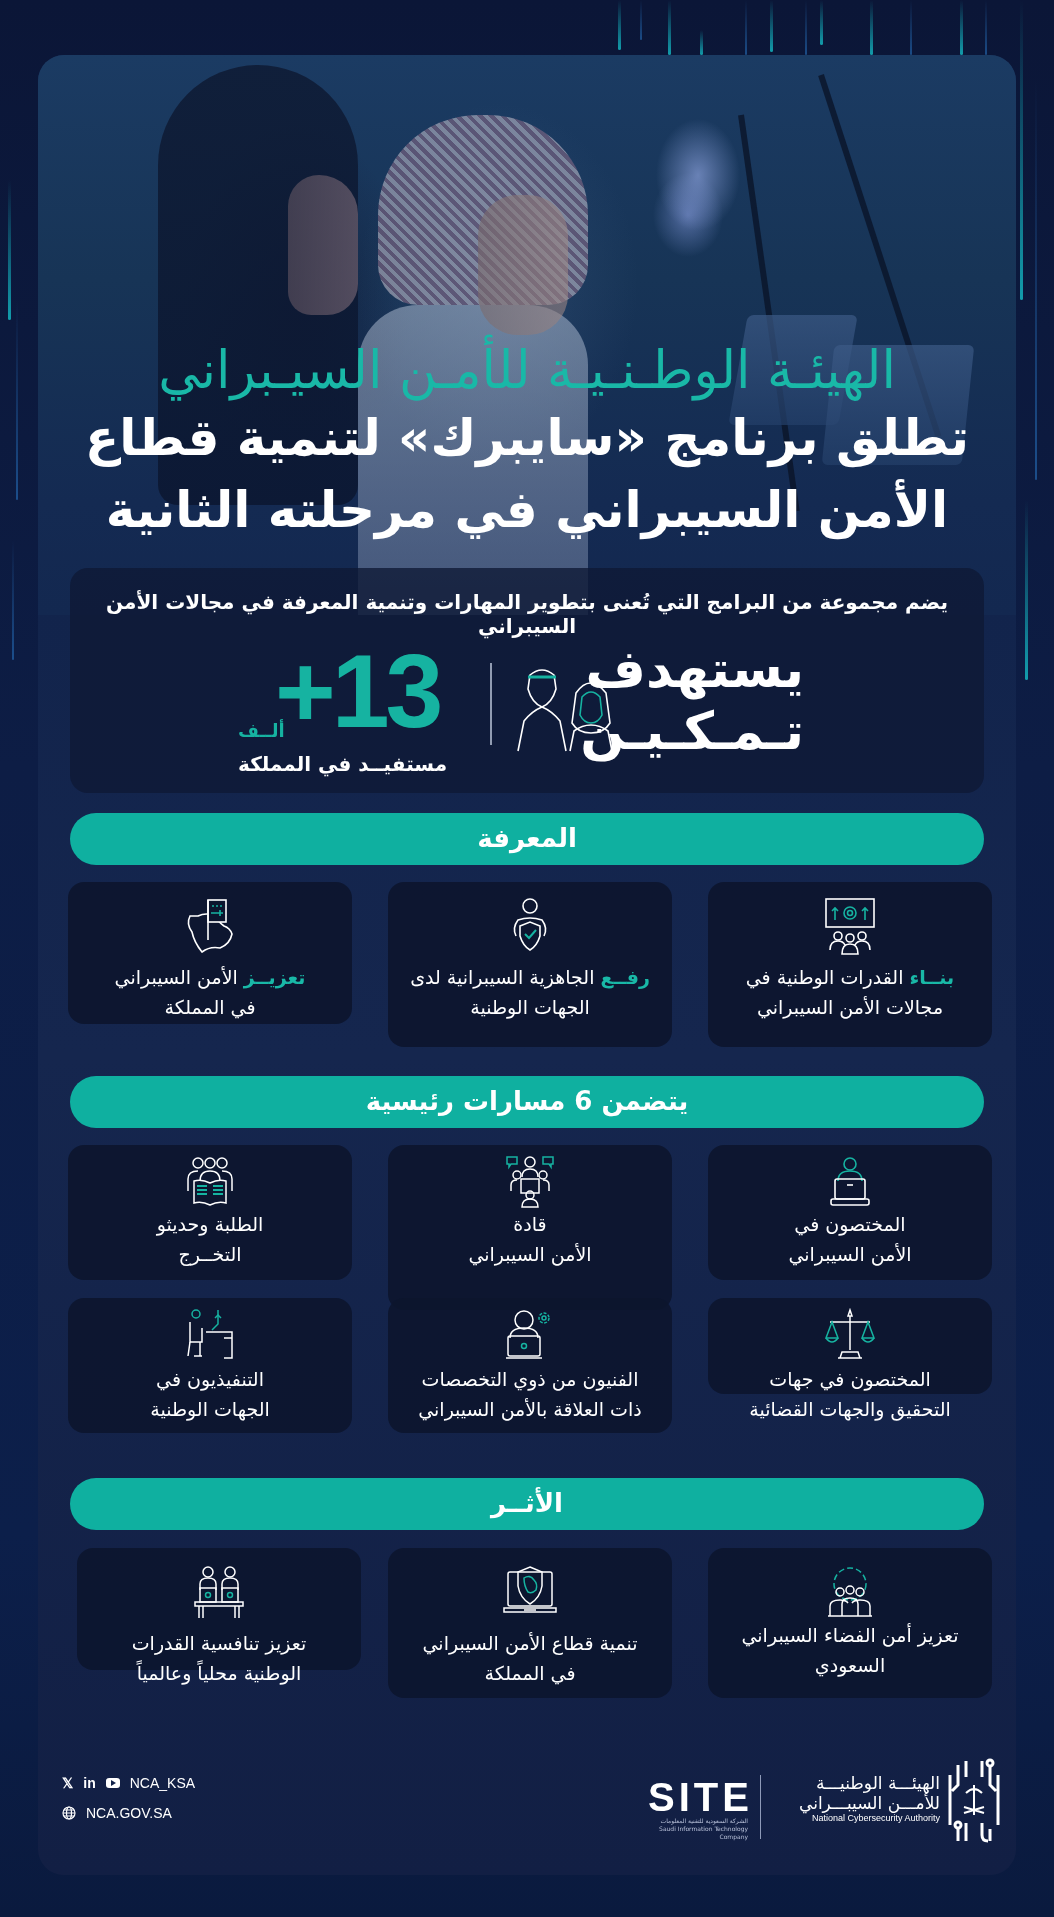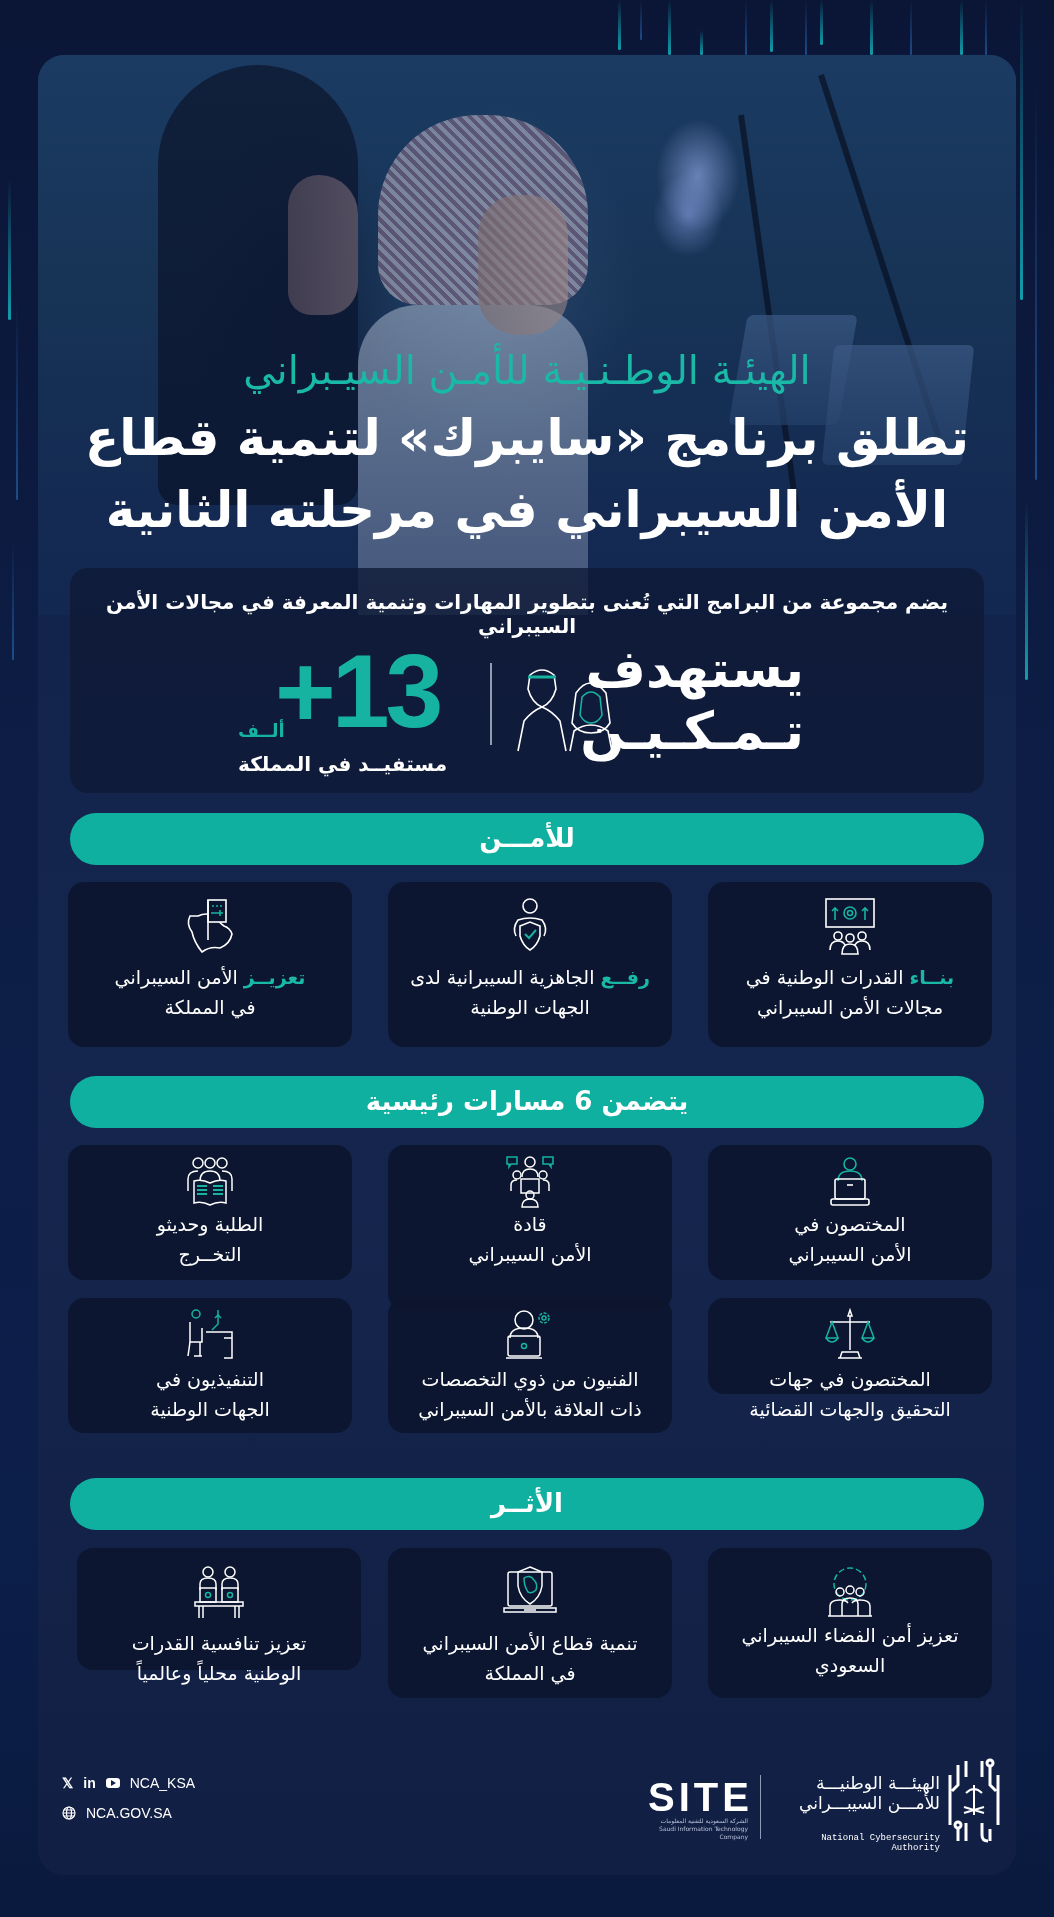--- a/index.html
+++ b/index.html
@@ -33,21 +33,21 @@
   
   .sil-woman { position:absolute; left:120px; top:10px; width:200px; height:440px; border-radius:100px 100px 20px 20px; background: linear-gradient(180deg,#0e1a33,#0b1630); opacity:.85; }
   .sil-woman-face { position:absolute; left:250px; top:120px; width:70px; height:140px; border-radius:40px 50px 40px 30px; background: linear-gradient(90deg,#6a5a66,#8a7480); opacity:.55; }
   .sil-man-head { position:absolute; left:340px; top:60px; width:210px; height:190px; border-radius:100px 100px 40px 40px; background: repeating-linear-gradient(45deg,#c9c3cf 0 4px,#8d6c88 4px 8px); opacity:.55; }
   .sil-man-face { position:absolute; left:440px; top:140px; width:90px; height:140px; border-radius:40px; background: linear-gradient(90deg,#7a6a6c,#9a8584); opacity:.6; }
   .sil-man-body { position:absolute; left:320px; top:250px; width:230px; height:310px; border-radius:60px 60px 0 0; background: linear-gradient(180deg,#c9d4e6,#7d8eae); opacity:.45; }
   .lamp-arm { position:absolute; width:6px; background:#0a1428; opacity:.8; transform-origin: top; }
   .laptop { position:absolute; background: linear-gradient(180deg,#3c5a86,#24406a); border-radius: 6px; opacity:.7; }
 
   .hero-title { position: absolute; left: 0; top: 285px; width: 978px; text-align: center; direction: rtl; }
-  .org-line { font-size: 40px; color: #19b8a7; font-weight: normal; letter-spacing: 2px; line-height: 60px; }
+  .org-line { font-size: 52px; color: #19b8a7; font-weight: normal; letter-spacing: 2px; line-height: 60px; }
   .headline { font-size: 50px; font-weight: bold; color: #fff; line-height: 68px; margin-top: 4px; }
 
   .intro-box {
     position: absolute; left: 32px; top: 513px; width: 914px; height: 225px;
     border-radius: 18px; background: rgba(14,24,52,0.78);
   }
   .intro-text { position: absolute; top: 22px; left: 0; width: 914px; text-align: center; direction: rtl; font-size: 20px; color: #fff; font-weight: bold; }
   .target-word { position: absolute; right: 180px; top: 70px; direction: rtl; text-align: right; }
   .target-word div { font-size: 52px; font-weight: bold; line-height: 62px; color: #fff; letter-spacing: 3px; }
   .people-icon { position: absolute; left: 440px; top: 95px; width: 110px; height: 90px; }
@@ -71,21 +71,21 @@
   .tile .hl { color: #19b8a7; font-weight: bold; }
 
   .footer-social { position: absolute; left: 24px; top: 1720px; font-size: 14px; color: #fff; display: flex; align-items: center; gap: 10px; font-family: "Liberation Sans", sans-serif; }
   .footer-web { position: absolute; left: 24px; top: 1750px; font-size: 14px; color: #fff; display: flex; align-items: center; gap: 10px; font-family: "Liberation Sans", sans-serif; }
   .logo-site { position: absolute; left: 610px; top: 1722px; width: 100px; }
   .logo-site .big { font-family: "Liberation Sans", sans-serif; font-weight: bold; font-size: 40px; letter-spacing: 4px; line-height: 40px; }
   .logo-site .small { font-size: 6px; color: #b8c0d8; text-align: right; line-height: 8px; }
   .logo-sep { position: absolute; left: 722px; top: 1720px; width: 1px; height: 64px; background: #8e9ab8; }
   .logo-nca { position: absolute; left: 732px; top: 1718px; width: 170px; text-align: right; }
   .logo-nca .ar { direction: rtl; font-size: 17px; line-height: 20px; }
-  .logo-nca .en { font-size: 9px; font-family: Liberation Mono, monospace; margin-top: 20px; }
+  .logo-nca .en { font-size: 9px; font-family: Liberation Sans, sans-serif; margin-top: 0; }
   .logo-emblem { position: absolute; left: 906px; top: 1700px; width: 60px; height: 90px; }
 </style>
 </head>
 <body>
 
 <div class="stripes">
   <div class="stripe" style="left:618px;top:0;height:50px"></div>
   <div class="stripe dim" style="left:640px;top:0;height:40px"></div>
   <div class="stripe" style="left:668px;top:0;height:55px"></div>
   <div class="stripe" style="left:700px;top:30px;height:25px"></div>
@@ -137,21 +137,21 @@
       <path d="M66 30 q14 -20 30 0 l4 30 q-6 10 -19 10 q-13 0 -19 -10 z"></path>
       <path d="M72 34 q9 -10 18 0 l2 18 q-4 8 -11 8 q-7 0 -11 -8 z" stroke="#16b3a1"></path>
       <path d="M60 88 l4 -20 q8 -6 17 -6 q9 0 17 6 l4 20"></path>
     </svg>
     <div class="vdivider"></div>
     <div class="big-num" style="direction:ltr">+13</div>
     <div class="thousand">ألــف</div>
     <div class="beneficiary">مستفيــد في المملكة</div>
   </div>
 
-  <div class="pill" style="top:758px">للأمـــن</div>
+  <div class="pill" style="top:758px">المعرفة</div>
 
   <div class="tile" style="left:670px;top:827px;height:165px">
     <svg width="60" height="60" style="margin-top:14px" viewBox="0 0 60 60" fill="none" stroke="#fff" stroke-width="1.6">
       <rect x="6" y="3" width="48" height="28"></rect>
       <circle cx="30" cy="17" r="6" stroke="#16b3a1"></circle>
         <circle cx="30" cy="17" r="2.5" stroke="#16b3a1"></circle>
       <path d="M15 24 v-12 M12 15 l3 -3 l3 3 M45 24 v-12 M42 15 l3 -3 l3 3" stroke="#16b3a1"></path>
       <circle cx="18" cy="40" r="4"></circle>
         <circle cx="30" cy="42" r="4"></circle>
         <circle cx="42" cy="40" r="4"></circle>
@@ -165,21 +165,21 @@
     <svg width="60" height="60" style="margin-top:14px" viewBox="0 0 60 60" fill="none" stroke="#fff" stroke-width="1.6">
       <circle cx="30" cy="10" r="7"></circle>
       <path d="M16 40 q-4 -8 2 -16 q12 -4 24 0 q6 8 2 16"></path>
       <path d="M20 30 l10 -4 l10 4 v10 q-3 10 -10 14 q-7 -4 -10 -14 z"></path>
       <path d="M25 38 l4 4 l7 -8" stroke="#16b3a1" stroke-width="2"></path>
     </svg>
     <div class="lbl" style="margin-top:6px"><span class="hl">رفــع</span><span> الجاهزية السيبرانية لدى</span></div>
     <div class="lbl">الجهات الوطنية</div>
   </div>
 
-  <div class="tile" style="left:30px;top:827px;height:165px">
+  <div class="tile" style="left:30px;top:827px;height:142px">
     <svg width="60" height="60" style="margin-top:14px" viewBox="0 0 60 60" fill="none" stroke="#fff" stroke-width="1.6">
       <path d="M10 20 q-4 8 2 16 q2 10 10 20 q8 -6 18 -4 q10 -4 12 -14 q-2 -6 -8 -8 q-6 -4 -8 -10 q-10 -4 -18 0 z"></path>
       <rect x="28" y="4" width="18" height="22" fill="#0c152e"></rect>
       <path d="M28 4 v40"></path>
       <path d="M32 10 h10" stroke="#16b3a1" stroke-dasharray="2 2"></path>
       <path d="M31 17 h12 M40 14 v6" stroke="#16b3a1"></path>
     </svg>
     <div class="lbl" style="margin-top:6px"><span class="hl">تعزيــز</span><span> الأمن السيبراني</span></div>
     <div class="lbl">في المملكة</div>
   </div>

